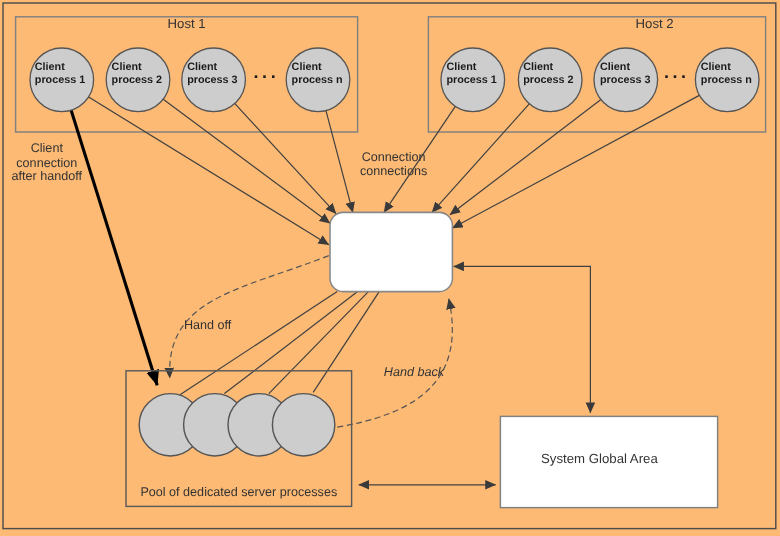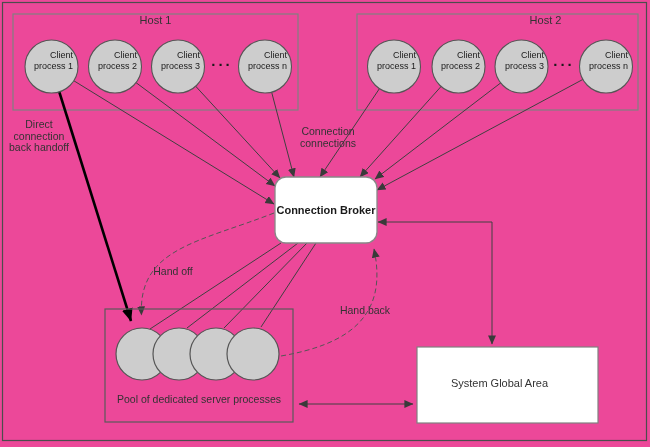--- a/index.html
+++ b/index.html
@@ -1,59 +1,59 @@
 <!DOCTYPE html>
 <html><head>
 <meta charset="utf-8">
 <style>
   html,body{margin:0;padding:0;background:#fff;}
   .canvas{
     position:relative;
     width:650px;height:447px;
-    background:#ec4899;
+    background:#fdba74;
     font-family:"Liberation Sans", sans-serif;
     overflow:hidden;
   }
   .canvas svg{position:absolute;left:0;top:0;}
   .lbl{
     position:absolute;
     color:#333333;
     font-size:10.5px;
     line-height:11.5px;
     text-align:center;
   }
   .host-title{font-size:11px;color:#333;}
   .client-lbl{
     position:absolute;
     width:44px;
     font-size:9px;
-    font-weight:normal;
+    font-weight:bold;
     line-height:10.5px;
     color:#1a1a1a;
-    text-align:right;
+    text-align:left;
   }
   .dots{
     position:absolute;
     font-size:15px;
     font-weight:bold;
     letter-spacing:3px;
     color:#1a1a1a;
     text-align:center;
     width:36px;
     height:16px;
     top:52px;
   }
   .broker-lbl{
     position:absolute;
     left:275px;top:177px;width:102px;height:66px;
     display:flex;align-items:center;justify-content:center;
     font-size:11px;font-weight:bold;line-height:13px;
     color:#1a1a1a;text-align:center;
   }
-  .pool-lbl{position:absolute;left:107px;top:394px;width:184px;}
+  .pool-lbl{position:absolute;left:107px;top:405px;width:184px;}
   .sga-lbl{position:absolute;left:417px;top:378px;width:165px;font-size:11px;}
 </style>
 </head>
 <body>
 
 <div class="canvas">
 
   <svg width="650" height="447" viewBox="0 0 650 447">
     <defs>
       <marker id="arr" markerUnits="userSpaceOnUse" markerWidth="10" markerHeight="9" refX="8.6" refY="4" orient="auto-start-reverse">
@@ -127,23 +127,22 @@
   <div class="client-lbl" style="left:156px;top:50px;">Client process 3</div>
   <div class="client-lbl" style="left:243px;top:50px;">Client process n</div>
   <div class="dots" style="left:204px;">...</div>
 
   <div class="client-lbl" style="left:372px;top:50px;">Client process 1</div>
   <div class="client-lbl" style="left:436px;top:50px;">Client process 2</div>
   <div class="client-lbl" style="left:500px;top:50px;">Client process 3</div>
   <div class="client-lbl" style="left:584px;top:50px;">Client process n</div>
   <div class="dots" style="left:546px;">...</div>
 
-  <div class="broker-lbl">Connection Broker</div>
 
-  <div class="lbl" style="left:6px;top:119px;width:66px;">Direct connection back handoff</div>
+  <div class="lbl" style="left:6px;top:119px;width:66px;">Client connection after handoff</div>
   <div class="lbl" style="left:294px;top:126px;width:68px;">Connection connections</div>
   <div class="lbl" style="left:147px;top:226px;width:52px;margin-top:40px;">Hand off</div>
-  <div class="lbl" style="left:336px;top:305px;width:58px;">Hand back</div>
+  <div class="lbl" style="left:316px;top:305px;width:58px;font-style:italic;">Hand back</div>
 
   <div class="lbl pool-lbl">Pool of dedicated server processes</div>
   <div class="lbl sga-lbl">System Global Area</div>
 
 </div>
 
 </body></html>

